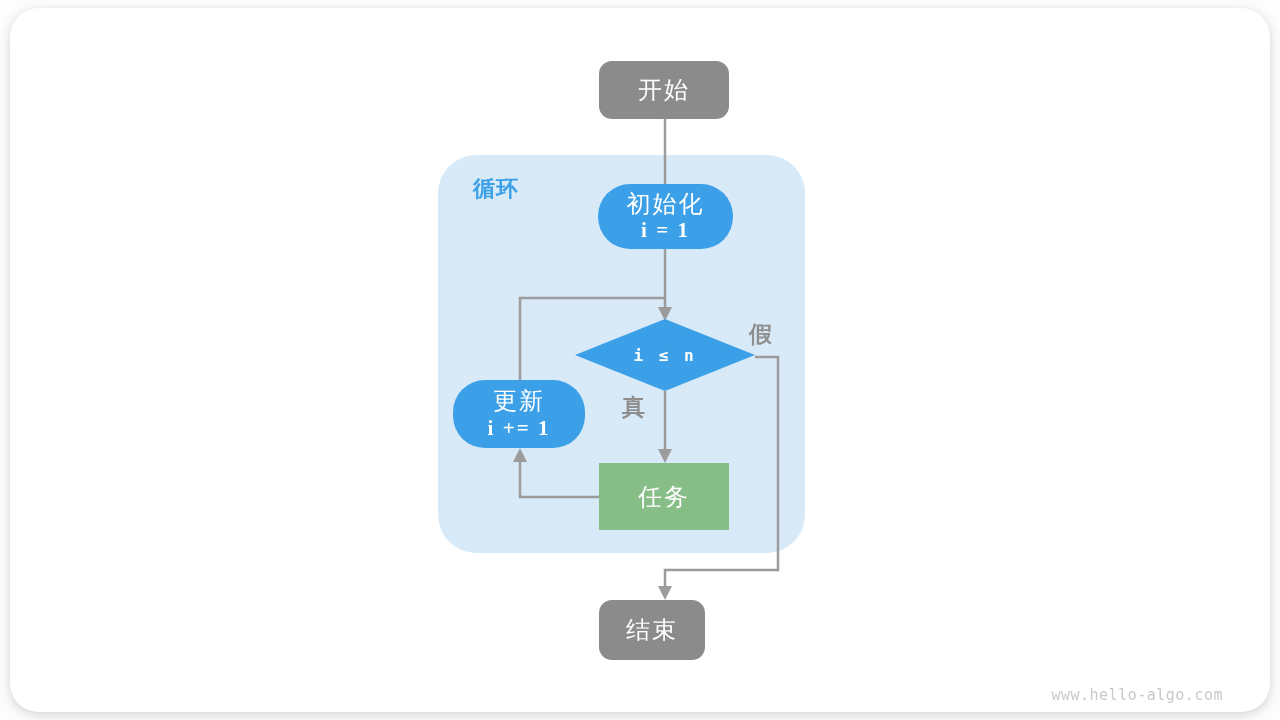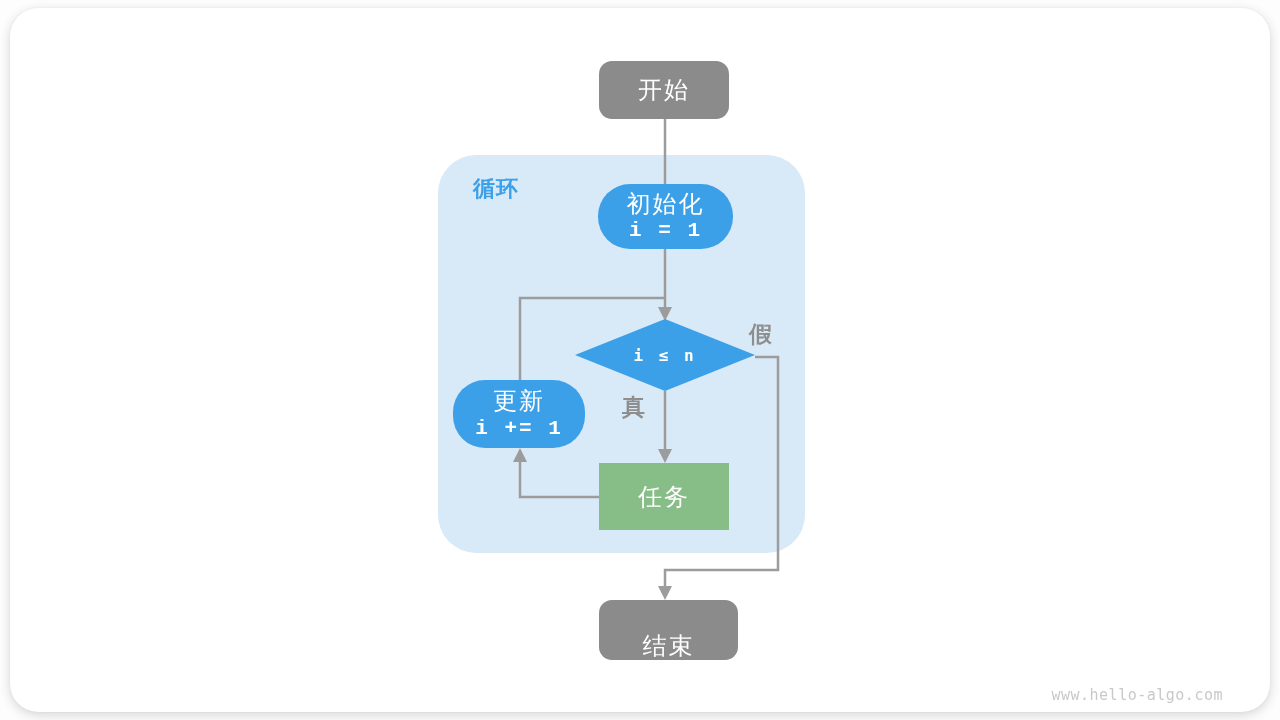--- a/index.html
+++ b/index.html
@@ -29,31 +29,31 @@
     color:var(--blue);font-size:22px;font-weight:bold;letter-spacing:1px;margin-left:10px;
   }
   svg.wires{position:absolute;left:0;top:0;width:1280px;height:720px;}
   .node{
     position:absolute;display:flex;flex-direction:column;
     align-items:center;justify-content:center;
     color:#ffffff;text-align:center;
   }
   .node .zh{font-size:24px;font-weight:normal;letter-spacing:2px;line-height:1.15;}
   .node .code{
-    font-family:Liberation Mono, monospace;
+    font-family:Liberation Serif, serif;
     font-size:21px;font-weight:bold;letter-spacing:2px;line-height:1.2;
   }
   .terminal{background:var(--gray-node);border-radius:13px;}
   .process-blue{background:var(--blue);border-radius:32px;}
   .process-green{background:var(--green);justify-content:center;}
   .node-start{left:589px;top:53px;width:130px;height:58px;}
   .node-init{left:588px;top:176px;width:135px;height:65px;gap:1px;}
   .node-update{left:443px;top:372px;width:132px;height:68px;gap:1px;align-items:center;}
   .node-task{left:589px;top:455px;width:130px;height:67px;}
-  .node-end{left:589px;top:592px;width:139px;height:60px;justify-content:flex-end;}
+  .node-end{left:589px;top:592px;width:106px;height:60px;}
   .diamond-wrap{position:absolute;left:565px;top:311px;width:180px;height:72px;}
   .diamond-wrap svg{position:absolute;left:0;top:0;}
   .diamond-text{
     position:absolute;left:0;top:0;width:180px;height:72px;
     display:flex;align-items:center;justify-content:center;
     color:#fff;font-family:"DejaVu Sans Mono","Liberation Mono",monospace;
     font-size:16px;font-weight:bold;letter-spacing:3px;
   }
   .edge-label{
     position:absolute;color:var(--label-gray);

